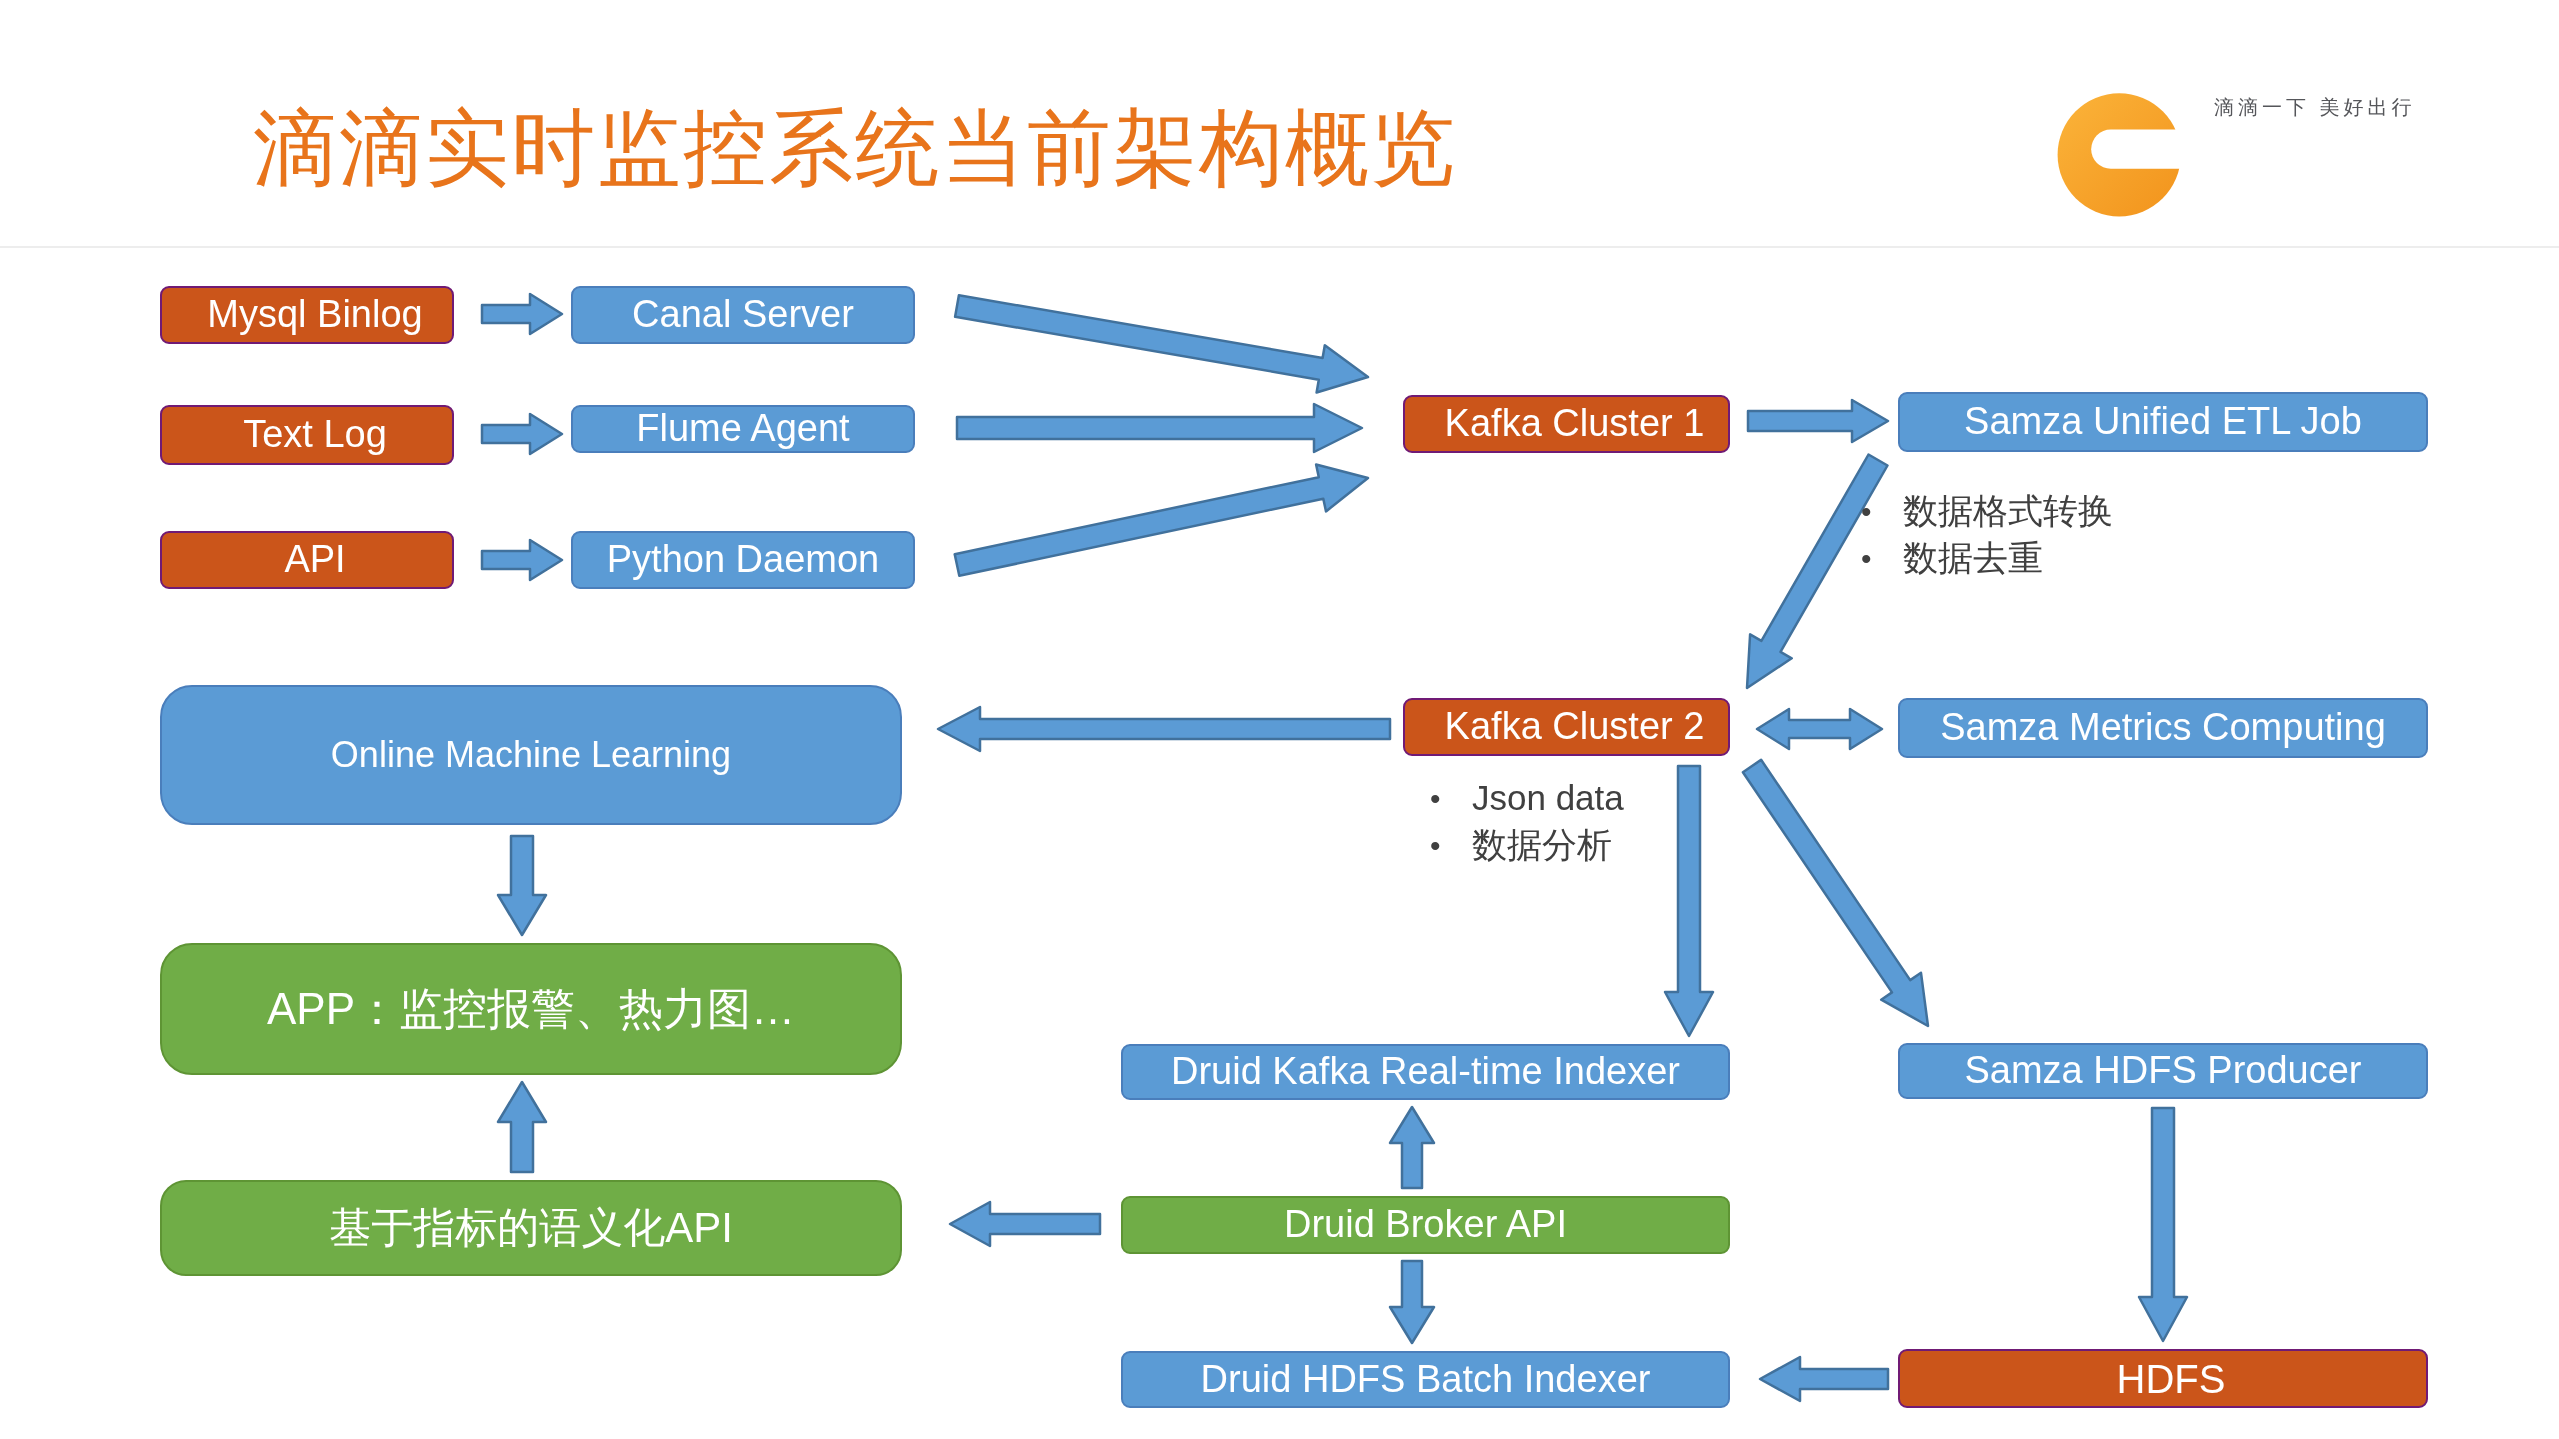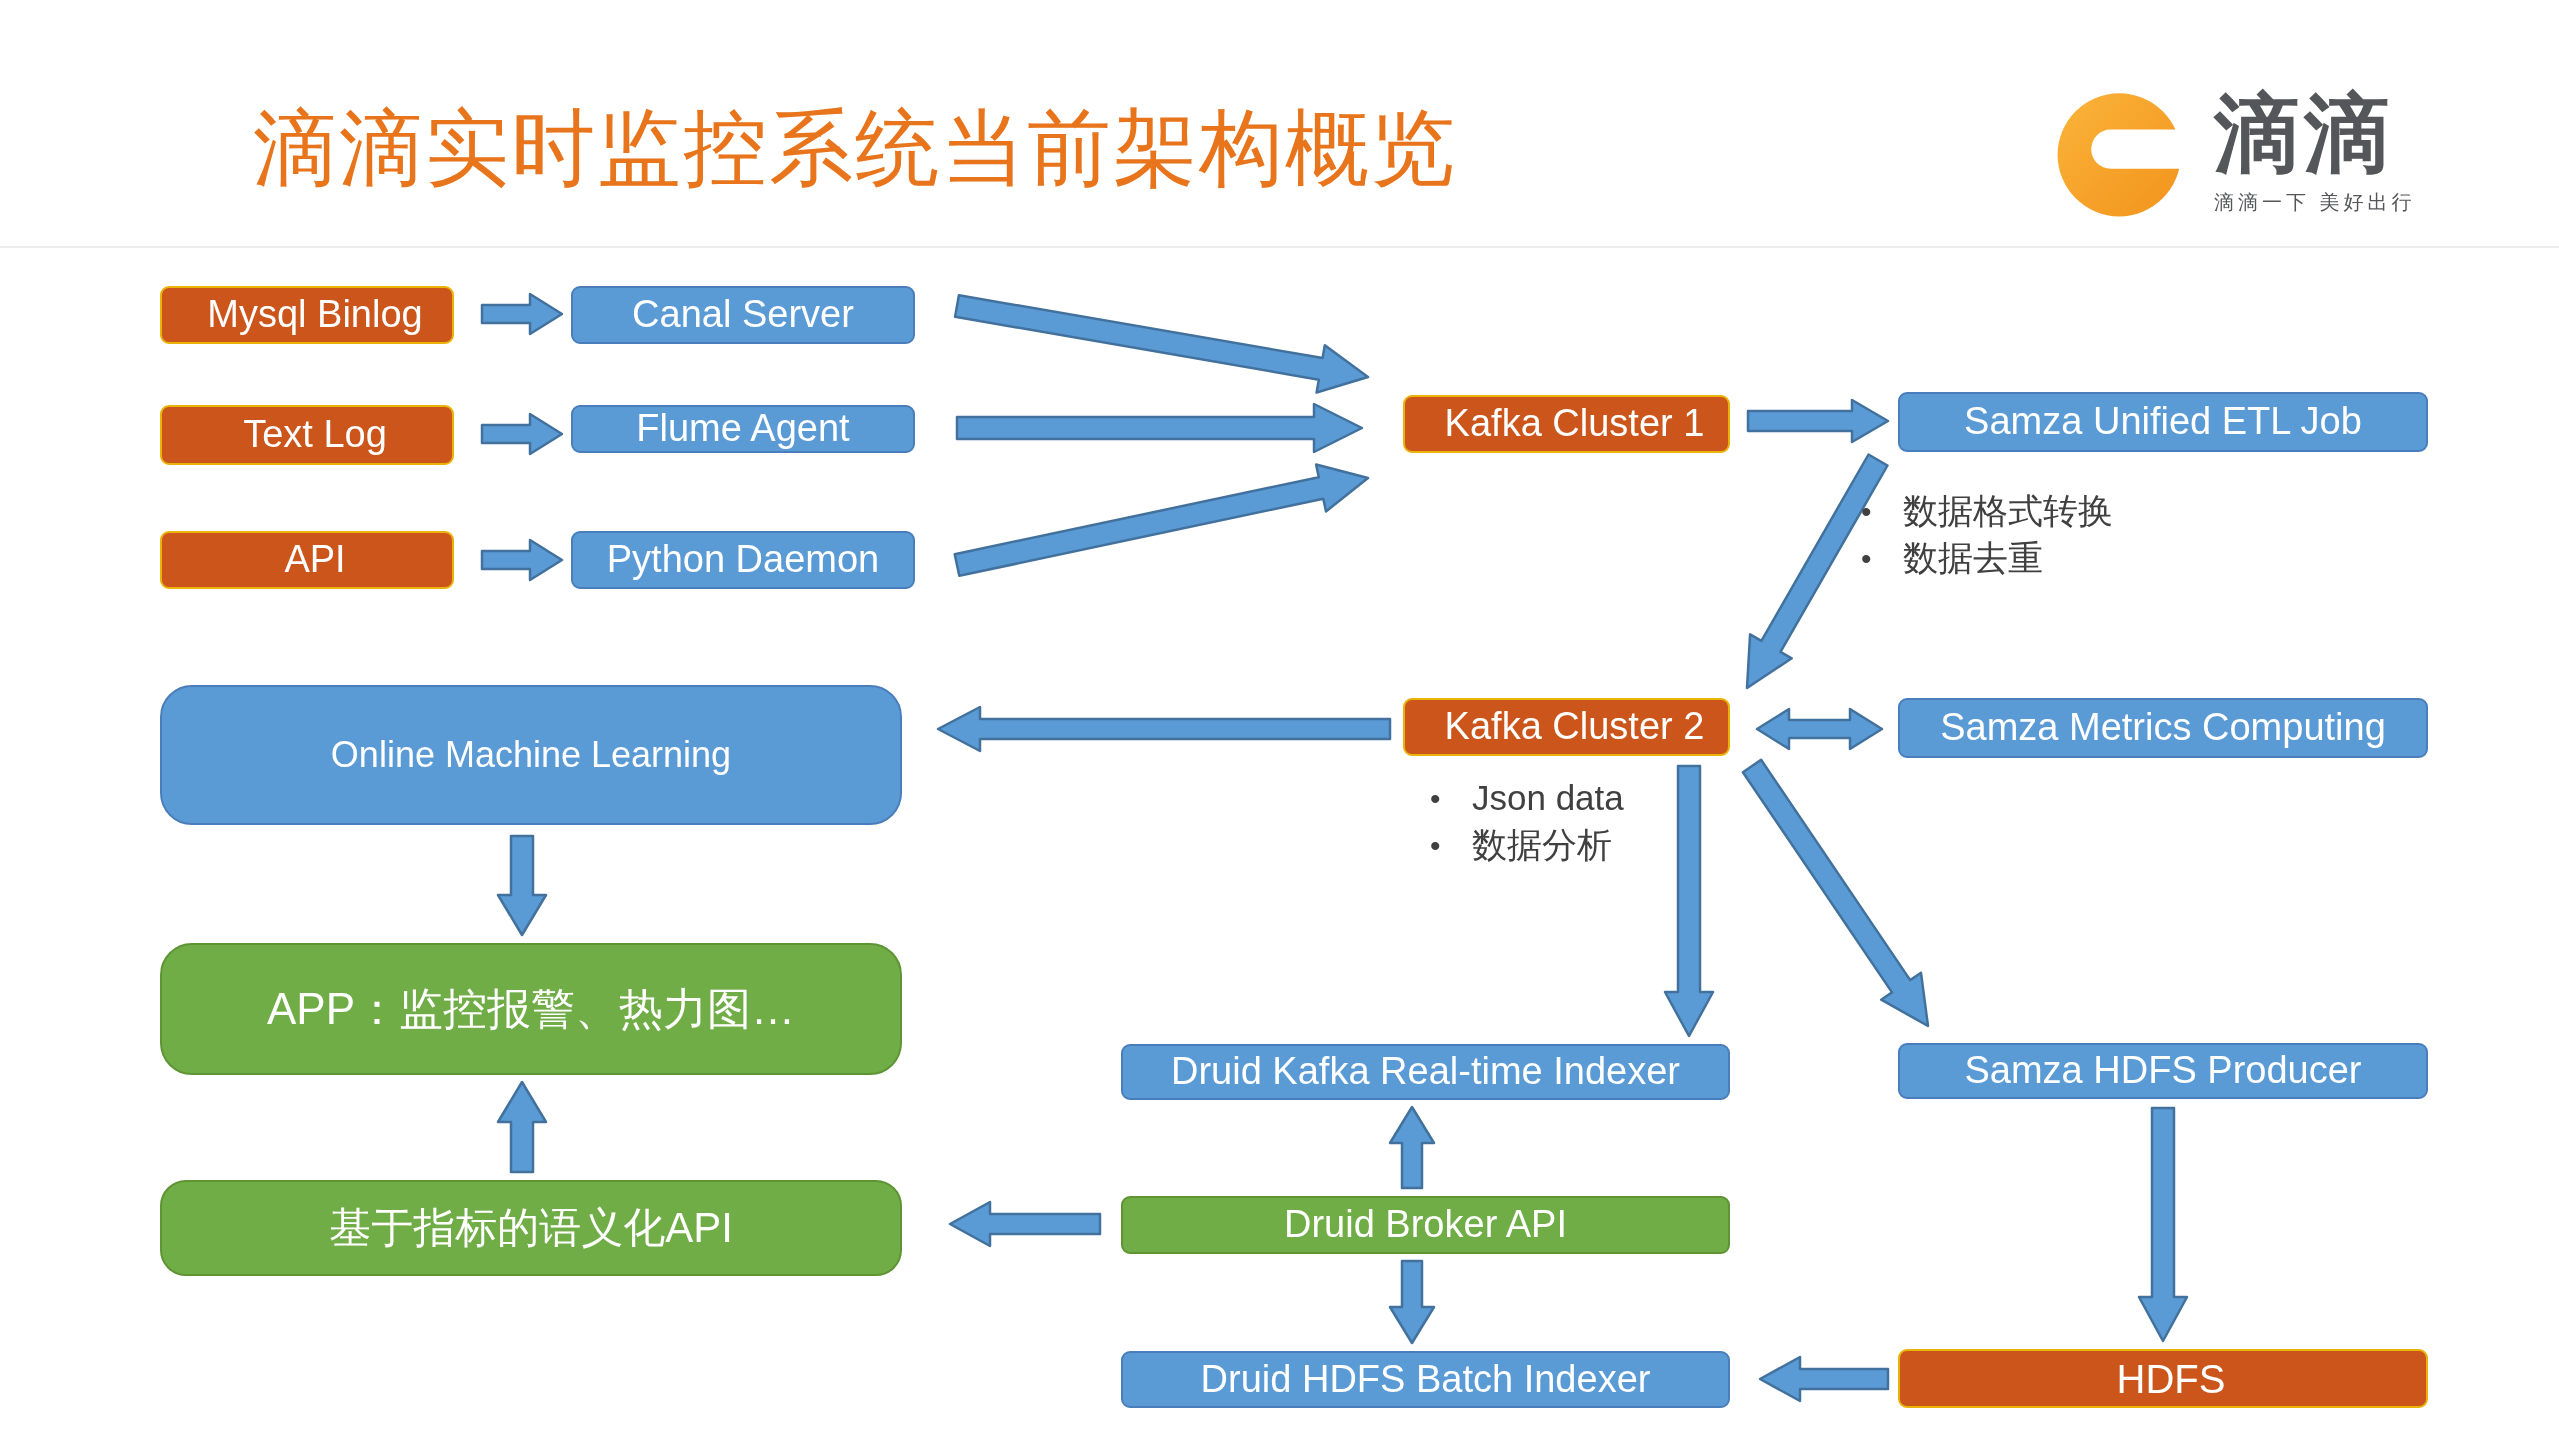--- a/index.html
+++ b/index.html
@@ -25,21 +25,21 @@
 
   #arrow-layer { position:absolute; left:0; top:0; width:2559px; height:1439px; z-index:1; }
 
   .node {
     position:absolute; z-index:2;
     display:flex; align-items:center; justify-content:center;
     color:#ffffff; text-align:center;
     border-radius:9px; font-size:38px; line-height:1.1;
     white-space:nowrap;
   }
-  .node.orange { background:var(--orange-box,#CB551A); border:2px solid #eab308;padding-left:16px; }
+  .node.orange { background:var(--orange-box,#CB551A); border:2px solid #701a75;padding-left:16px; }
   .node.blue   { background:var(--blue-box,#5B9BD5);  border:2px solid #4A7EBB; }
   .node.green  { background:var(--green-box,#70AD47); border:2px solid #5E9434; }
   .node.big    { border-radius:32px; }
 
   .bullets { position:absolute; z-index:2; color:var(--bullet-text,#404040); font-size:35px; line-height:46px; }
   .bullet::before { content:"•"; display:inline-block; width:42px; font-size:30px; vertical-align:1px; }
 </style>
 </head>
 <body>
 
@@ -53,21 +53,20 @@
       <defs>
         <linearGradient id="didiGrad" x1="0" y1="0" x2="1" y2="1">
           <stop offset="0" stop-color="#FBB43A"></stop>
           <stop offset="1" stop-color="#F2931C"></stop>
         </linearGradient>
       </defs>
       <circle cx="48" cy="52" r="44" fill="url(#didiGrad)"></circle>
       <rect x="28" y="34" width="78" height="28" rx="14" fill="#ffffff"></rect>
     </svg>
     <div class="logo-textwrap">
-      <div class="logo-brand">滴滴</div>
       <div class="logo-tagline">滴滴一下 美好出行</div>
     </div>
   </div>
 
   <svg id="arrow-layer" viewBox="0 0 2559 1439">
       <polygon points="482,323 530,323 530,334 562,314 530,294 530,305 482,305" fill="#5B9BD5" stroke="#41719C" stroke-width="2.5" stroke-linejoin="round"></polygon>
       <polygon points="482,443 530,443 530,454 562,434 530,414 530,425 482,425" fill="#5B9BD5" stroke="#41719C" stroke-width="2.5" stroke-linejoin="round"></polygon>
       <polygon points="482,569 530,569 530,580 562,560 530,540 530,551 482,551" fill="#5B9BD5" stroke="#41719C" stroke-width="2.5" stroke-linejoin="round"></polygon>
       <polygon points="955.1,316.8 1318.8,379.7 1316.6,392.5 1368,377 1324.8,345.2 1322.6,358 958.9,295.2" fill="#5B9BD5" stroke="#41719C" stroke-width="2.5" stroke-linejoin="round"></polygon>
       <polygon points="957,439 1314,439 1314,452 1362,428 1314,404 1314,417 957,417" fill="#5B9BD5" stroke="#41719C" stroke-width="2.5" stroke-linejoin="round"></polygon>

